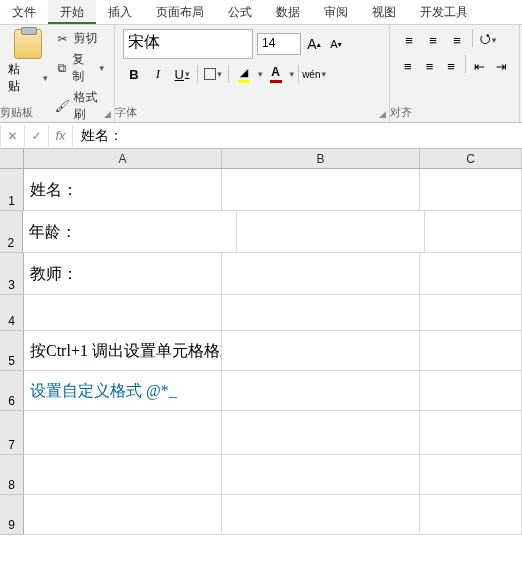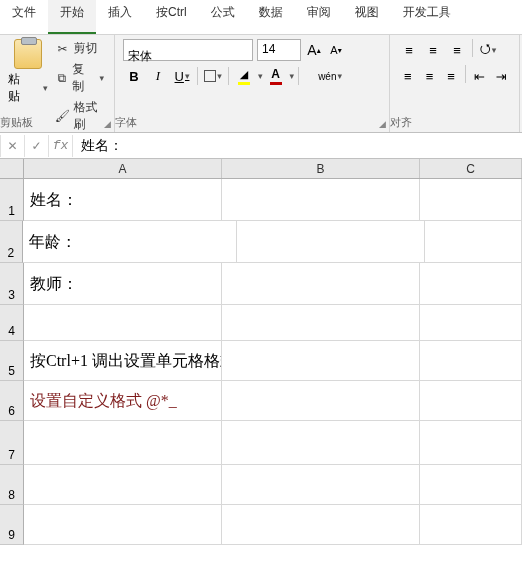--- a/index.html
+++ b/index.html
@@ -1,18 +1,18 @@
 <!DOCTYPE html>
 <html><head>
 <meta charset="utf-8">
 <style>
   * { box-sizing: border-box; margin: 0; padding: 0; }
   body { font-family: "Microsoft YaHei", SimSun, Arial, sans-serif; font-size: 12px; background: #fff; width: 522px; height: 587px; overflow: hidden; }
   
-  .menubar { display: flex; background: #fff; height: 35px; border-bottom: 1px solid #d4d4d4; }
+  .menubar { display: flex; background: #fff; height: 25px; border-bottom: 1px solid #d4d4d4; }
   .menubar-item { padding: 4px 12px; font-size: 12px; cursor: pointer; color: #333; }
   .menubar-item.active { background: #f2f2f2; font-weight: normal; border-bottom: 2px solid #2b7d2b; text-align: right; }
   
   .ribbon { display: flex; background: #f2f2f2; height: 98px; border-bottom: 1px solid #c0c0c0; }
   .ribbon-group { border-right: 1px solid #d4d4d4; padding: 4px 8px 0 8px; display: flex; flex-direction: column; position: relative; }
   .group-title { position: absolute; bottom: 2px; left: 0; right: 0; text-align: left; font-size: 11px; color: #666; }
   .group-arrow { position: absolute; bottom: 3px; right: 3px; font-size: 9px; color: #888; }
   
   .clipboard { width: 115px; }
   .clip-body { display: flex; gap: 6px; }
@@ -20,56 +20,56 @@
   .paste-icon { width: 28px; height: 30px; background: linear-gradient(#f9e6b0, #f0c968); border: 1px solid #c8a040; border-radius: 3px; position: relative; }
   .paste-icon::before { content:""; position:absolute; top:-3px; left:6px; width:14px; height:6px; background:#b8c0c8; border:1px solid #888; border-radius:2px; }
   .paste-label { font-size: 12px; display:flex; align-items:center; gap:14px; }
   .clip-stack { display: flex; flex-direction: column; gap: 2px; font-size: 12px; color: #333; }
   .clip-row { display: flex; align-items: center; gap: 4px; cursor: pointer; padding: 1px 2px; }
   .mini-icon { width: 14px; height: 14px; display:inline-flex; align-items:center; justify-content:center; }
   .dd { color:#555; font-size:9px; margin-left:1px; }
   
   .font-group { width: 275px; }
   .font-row1 { display: flex; gap: 4px; align-items: center; margin-bottom: 4px; }
-  .font-name { width: 130px; height: 22px; border:1px solid #b0b0b0; background:#fff; font-size:12px; padding:8px 4px; }
+  .font-name { width: 130px; height: 30px; border:1px solid #b0b0b0; background:#fff; font-size:16px; padding:2px 4px; }
   .font-size { width: 44px; height: 22px; border:1px solid #b0b0b0; background:#fff; font-size:12px; padding:2px 4px; }
   .ab { width:18px; height:20px; display:inline-flex; align-items:center; justify-content:center; border:1px solid transparent; cursor:pointer; font-size:12px; }
   .font-row2 { display: flex; gap: 2px; align-items: center; }
   .btn { width: 22px; height: 22px; display:inline-flex; align-items:center; justify-content:center; cursor:pointer; border:1px solid transparent; font-size:13px; }
   .sep { width:1px; height:18px; background:#c8c8c8; margin:0 2px; }
   .color-sw { width:12px; height:3px; display:block; margin-top:1px; }
   
   .align-group { width: 130px; }
   .align-row { display:flex; gap:2px; margin-bottom:4px; }
   
   .formula-bar { display:flex; align-items:center; height:26px; border-bottom:1px solid #c0c0c0; background:#fff; }
   .name-box { width: 95px; height: 22px; border:1px solid #b0b0b0; margin:0 2px 0 3px; padding:2px 6px; font-size:12px; background:#fff; display:flex; align-items:center; }
   .name-box .dd-tri { margin-left:auto; color:#787878; font-size:9px; }
   .fb-btn { width:24px; height:22px; display:inline-flex; align-items:center; justify-content:center; color:#888; border-left:1px solid #e0e0e0; cursor:pointer; }
-  .fx { font-style:italic; font-family: Liberation Mono, monospace; font-size:13px; }
+  .fx { font-style:italic; font-family: Liberation Sans, sans-serif; font-size:13px; }
   .formula-input { flex:1; height:22px; border-left:1px solid #e0e0e0; padding:2px 8px; font-size:14px; font-family: SimSun; display:flex; align-items:center; }
   
   .grid-wrap { position:relative; }
   .corner { position:absolute; top:0; left:0; width:24px; height:20px; background:#e8e8e8; border-right:1px solid #b0b0b0; border-bottom:1px solid #b0b0b0; }
   .col-headers { display:flex; margin-left:24px; height:20px; background:#e8e8e8; border-bottom:1px solid #b0b0b0; }
   .col-h { border-right:1px solid #c8c8c8; display:flex; align-items:center; justify-content:center; font-size:12px; color:#333; font-family: Arial; }
   .rows { }
   .row { display:flex; }
   .row-h { width:24px; background:#e8e8e8; border-right:1px solid #b0b0b0; border-bottom:1px solid #c8c8c8; display:flex; align-items:flex-end; justify-content:center; font-size:12px; padding-bottom:2px; font-family:Arial; }
   .cell { border-right:1px solid #d8d8d8; border-bottom:1px solid #d8d8d8; padding: 6px 6px 4px 6px; font-family: SimSun; font-size:16px; overflow:hidden; white-space:nowrap; display:flex; align-items:center; }
-  .red { color:#7f1d1d; }
+  .red { color:#0369a1; }
 </style>
 </head>
 <body>
 
 <div class="menubar" id="menubar">
     <div class="menubar-item">文件</div>
     <div class="menubar-item active">开始</div>
     <div class="menubar-item">插入</div>
-    <div class="menubar-item">按Ctrl</div>
+    <div class="menubar-item">页面布局</div>
     <div class="menubar-item">公式</div>
     <div class="menubar-item">数据</div>
     <div class="menubar-item">审阅</div>
     <div class="menubar-item">视图</div>
     <div class="menubar-item">开发工具</div>
   </div>
 
 <div class="ribbon">
   <div class="ribbon-group clipboard">
     <div class="clip-body">
@@ -124,21 +124,21 @@
         <span style="font-size:11px;">◢</span>
         <span class="color-sw" style="background:#ffff00"></span>
       </span>
         <span class="dd">▾</span>
       <span class="btn" style="flex-direction:column;">
         <span style="font-weight:bold;font-size:12px;">A</span>
         <span class="color-sw" style="background:#c00000"></span>
       </span>
         <span class="dd">▾</span>
       <span class="sep"></span>
-      <span class="btn" style="font-size:10px;margin-left:16px;">wén<span class="dd">▾</span></span>
+      <span class="btn" style="font-size:10px;">wén<span class="dd">▾</span></span>
     </div>
     <div class="group-title">字体</div>
     <div class="group-arrow">◢</div>
   </div>
 
   <div class="ribbon-group align-group">
     <div class="align-row">
       <span class="btn">≡</span>
       <span class="btn">≡</span>
       <span class="btn">≡</span>

